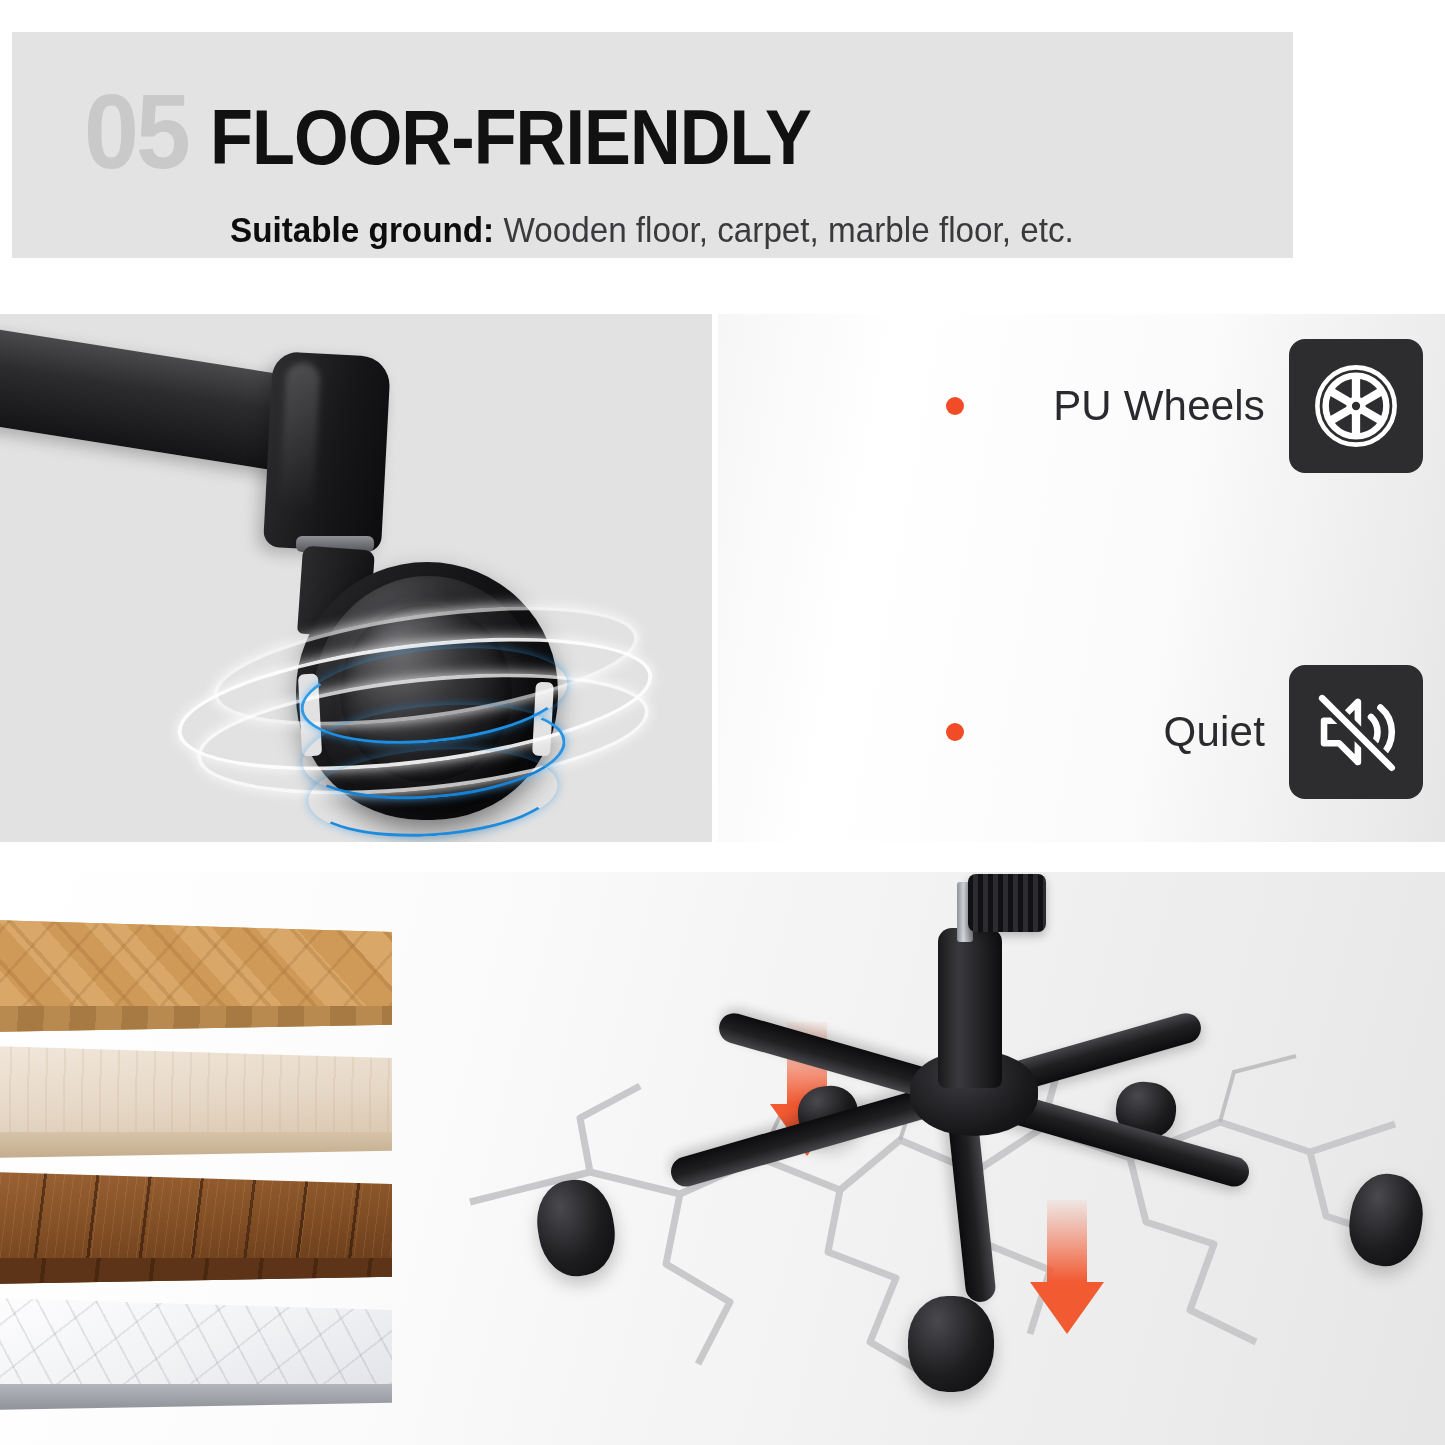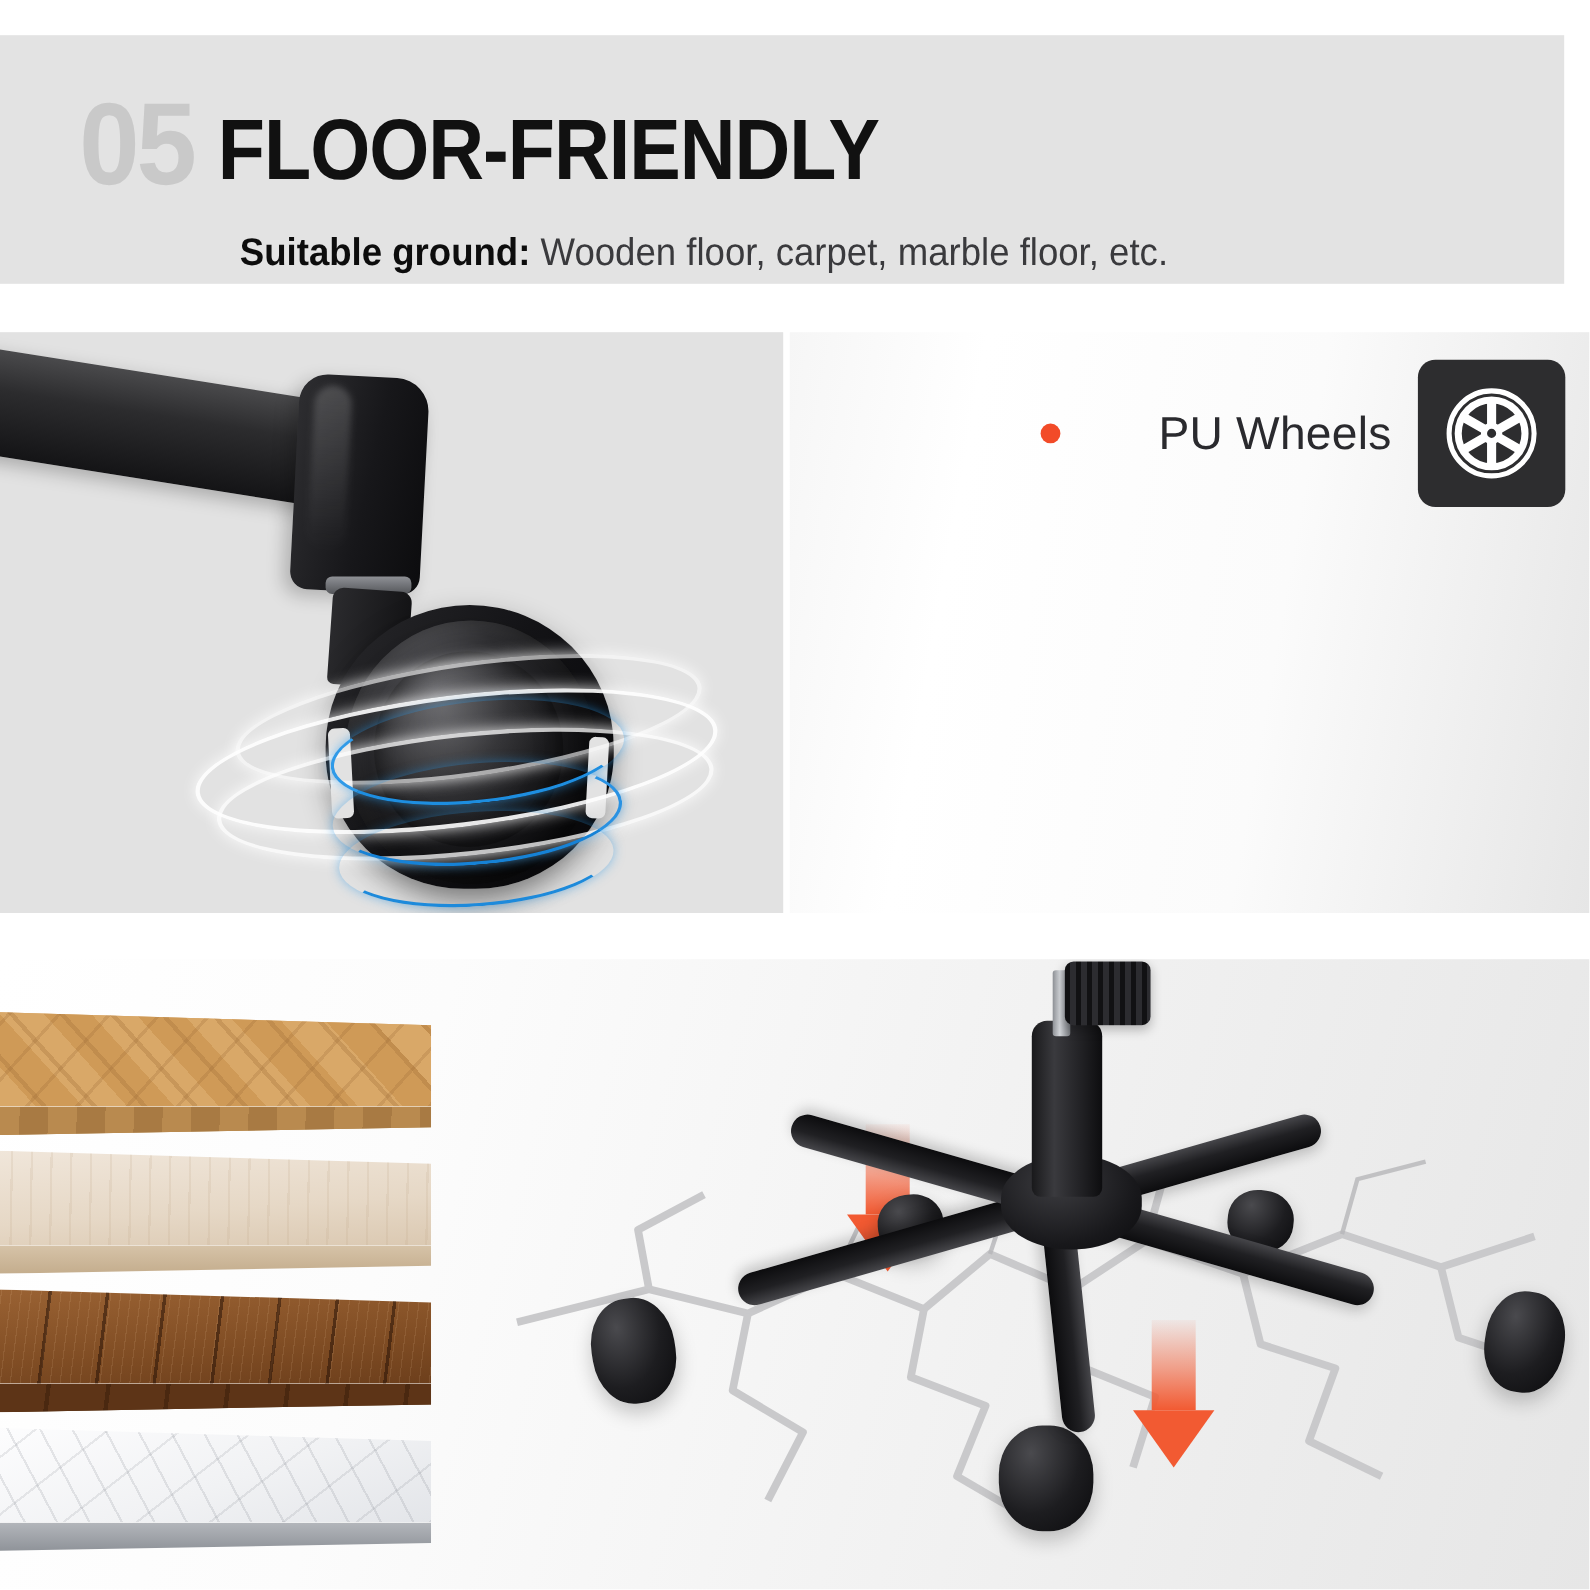--- a/index.html
+++ b/index.html
@@ -6,21 +6,21 @@
   body{
     width:1445px;height:1445px;
     background:#ffffff;
     font-family:"Liberation Sans",sans-serif;
     overflow:hidden;position:relative;
   }
   .page{position:relative;width:1445px;height:1445px;background:#fff;}
 
   
   .header{
-    position:absolute;left:0;top:32px;width:1422px;height:226px;
+    position:absolute;left:12px;top:32px;width:1281px;height:226px;
     background:#e3e3e3;
   }
   .title-row{
     position:absolute;left:72px;top:46px;
     display:flex;align-items:baseline;
   }
   .step-num{
     font-family:"Liberation Sans",sans-serif;
     font-size:106px;font-weight:700;line-height:1;
     color:#c9c9c9;letter-spacing:-3px;
@@ -36,21 +36,21 @@
   .subtitle{
     position:absolute;left:218px;top:180px;
     font-size:35px;line-height:1;color:#26262a;
     white-space:nowrap;
     transform:scaleX(0.95);transform-origin:left top;
   }
   .subtitle b{font-weight:700;color:#0d0d0d;}
   .subtitle span.light{font-weight:400;color:#3a3a3d;}
 
   
-  .top-section{position:absolute;left:0;top:302px;width:1445px;height:528px;}
+  .top-section{position:absolute;left:0;top:314px;width:1445px;height:528px;}
 
   
   .photo-caster{
     position:absolute;left:0;top:0;width:712px;height:528px;
     background:#e2e2e2;overflow:hidden;
   }
   
   .arm{
     position:absolute;left:-40px;top:10px;width:420px;height:96px;
     background:linear-gradient(180deg,#4a4a4c 0%,#2c2c2e 38%,#141416 100%);
@@ -338,20 +338,33 @@
                 <line x1="50" y1="50" x2="50" y2="80"></line>
                 <line x1="50" y1="50" x2="24" y2="65"></line>
                 <line x1="50" y1="50" x2="24" y2="35"></line>
               </g>
               <circle cx="50" cy="50" r="7.5" fill="#2d2d2f" stroke="#ffffff" stroke-width="6"></circle>
             </svg>
           </span>
         </div>
 
 
+        <div class="feature-row f2">
+          <span class="bullet"></span>
+          <span class="feature-label">Quiet</span>
+          <span class="icon-tile">
+            <svg width="94" height="94" viewBox="0 0 100 100" aria-hidden="true">
+              <path d="M16 38 H32 L52 18 V82 L32 62 H16 Z" fill="none" stroke="#ffffff" stroke-width="7" stroke-linejoin="round"></path>
+              <path d="M66 34 A22 22 0 0 1 66 66" fill="none" stroke="#ffffff" stroke-width="7" stroke-linecap="round"></path>
+              <path d="M76 24 A34 34 0 0 1 76 76" fill="none" stroke="#ffffff" stroke-width="7" stroke-linecap="round"></path>
+              <line x1="14" y1="14" x2="88" y2="88" stroke="#2d2d2f" stroke-width="16" stroke-linecap="round"></line>
+              <line x1="14" y1="14" x2="88" y2="88" stroke="#ffffff" stroke-width="7" stroke-linecap="round"></line>
+            </svg>
+          </span>
+        </div>
 
       </div>
     </div>
   </div>
 
   <div class="bottom-section">
 
     <div class="slabs">
       <div class="slab s0">
         <div class="face"></div>

